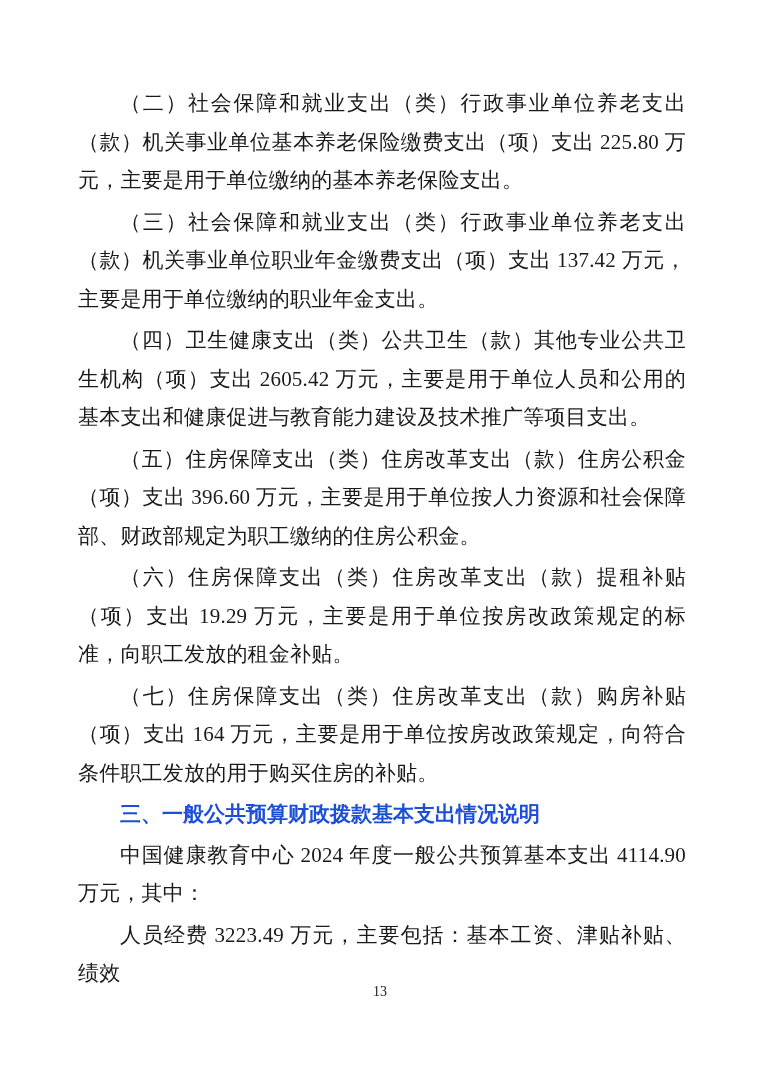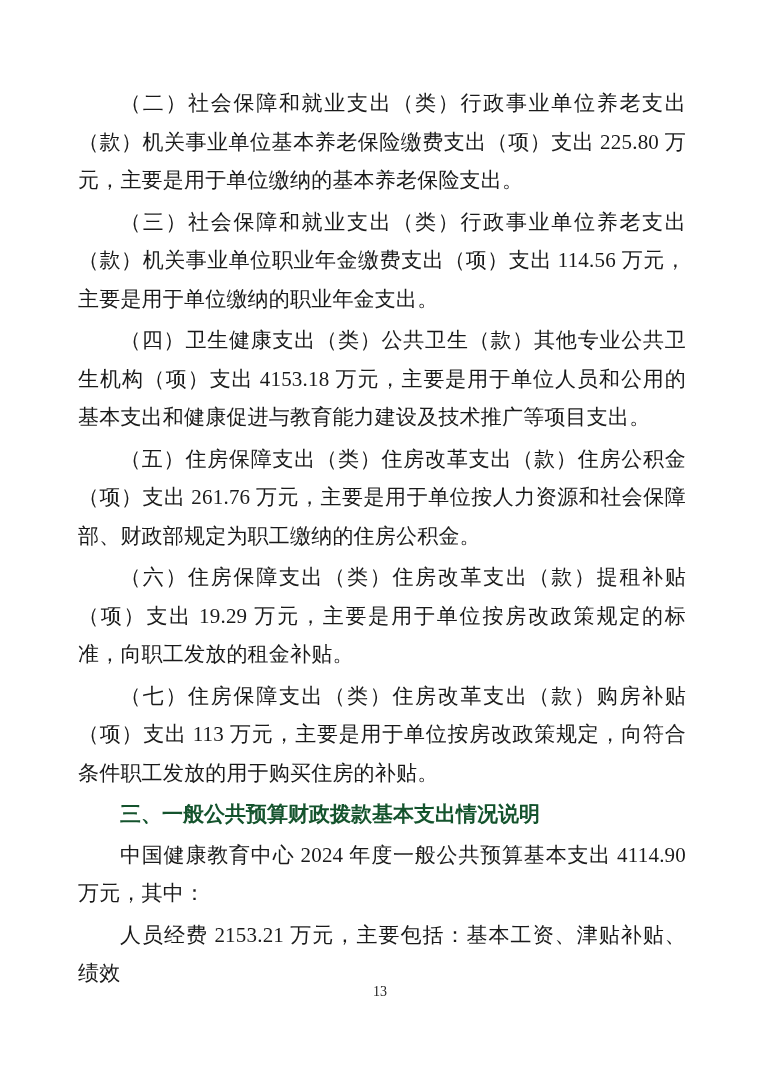--- a/index.html
+++ b/index.html
@@ -32,42 +32,42 @@
     letter-spacing: 0.2px;
     word-break: break-all;
   }
   .heading {
     margin: 0 0 2px 0;
     font-family: Liberation Sans, sans-serif;
     font-weight: bold;
     font-size: 21px;
     line-height: 38.5px;
     text-indent: 2em;
-    color: #14532d;
+    color: #1d4ed8;
   }
   .page-number {
     position: absolute;
     top: 984px;
     left: 0;
     width: 100%;
     text-align: center;
     font-family: Liberation Serif, serif;
     font-size: 14px;
     color: #222222;
   }
 </style>
 </head>
 <body>
 
 <div class="page">
   <div class="content">
     <p class="para">（二）社会保障和就业支出（类）行政事业单位养老支出（款）机关事业单位基本养老保险缴费支出（项）支出 225.80 万元，主要是用于单位缴纳的基本养老保险支出。</p>
-    <p class="para">（三）社会保障和就业支出（类）行政事业单位养老支出（款）机关事业单位职业年金缴费支出（项）支出 114.56 万元，主要是用于单位缴纳的职业年金支出。</p>
-    <p class="para">（四）卫生健康支出（类）公共卫生（款）其他专业公共卫生机构（项）支出 4153.18 万元，主要是用于单位人员和公用的基本支出和健康促进与教育能力建设及技术推广等项目支出。</p>
-    <p class="para">（五）住房保障支出（类）住房改革支出（款）住房公积金（项）支出 261.76 万元，主要是用于单位按人力资源和社会保障部、财政部规定为职工缴纳的住房公积金。</p>
+    <p class="para">（三）社会保障和就业支出（类）行政事业单位养老支出（款）机关事业单位职业年金缴费支出（项）支出 137.42 万元，主要是用于单位缴纳的职业年金支出。</p>
+    <p class="para">（四）卫生健康支出（类）公共卫生（款）其他专业公共卫生机构（项）支出 2605.42 万元，主要是用于单位人员和公用的基本支出和健康促进与教育能力建设及技术推广等项目支出。</p>
+    <p class="para">（五）住房保障支出（类）住房改革支出（款）住房公积金（项）支出 396.60 万元，主要是用于单位按人力资源和社会保障部、财政部规定为职工缴纳的住房公积金。</p>
     <p class="para">（六）住房保障支出（类）住房改革支出（款）提租补贴（项）支出 19.29 万元，主要是用于单位按房改政策规定的标准，向职工发放的租金补贴。</p>
-    <p class="para">（七）住房保障支出（类）住房改革支出（款）购房补贴（项）支出 113 万元，主要是用于单位按房改政策规定，向符合条件职工发放的用于购买住房的补贴。</p>
+    <p class="para">（七）住房保障支出（类）住房改革支出（款）购房补贴（项）支出 164 万元，主要是用于单位按房改政策规定，向符合条件职工发放的用于购买住房的补贴。</p>
     <h3 class="heading">三、一般公共预算财政拨款基本支出情况说明</h3>
     <p class="para">中国健康教育中心 2024 年度一般公共预算基本支出 4114.90 万元，其中：</p>
-    <p class="para">人员经费 2153.21 万元，主要包括：基本工资、津贴补贴、绩效</p>
+    <p class="para">人员经费 3223.49 万元，主要包括：基本工资、津贴补贴、绩效</p>
   </div>
   <div class="page-number">13</div>
 </div>
 
 </body></html>

